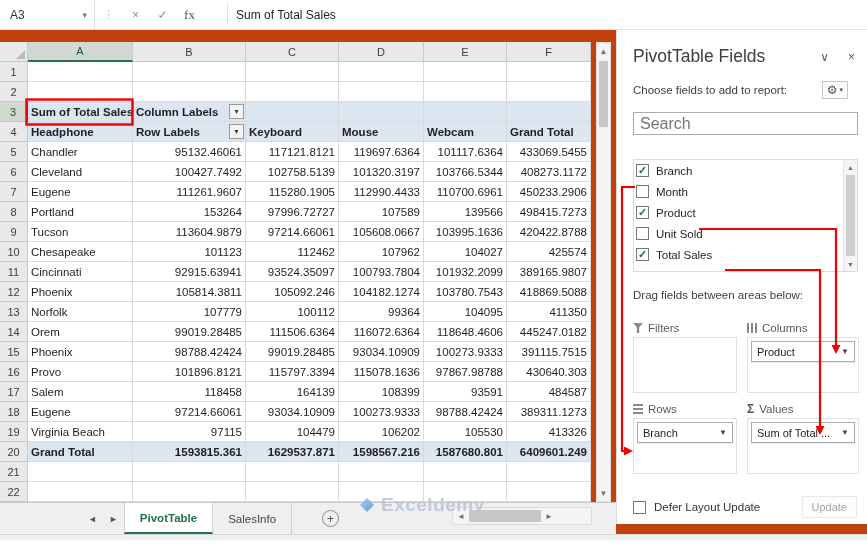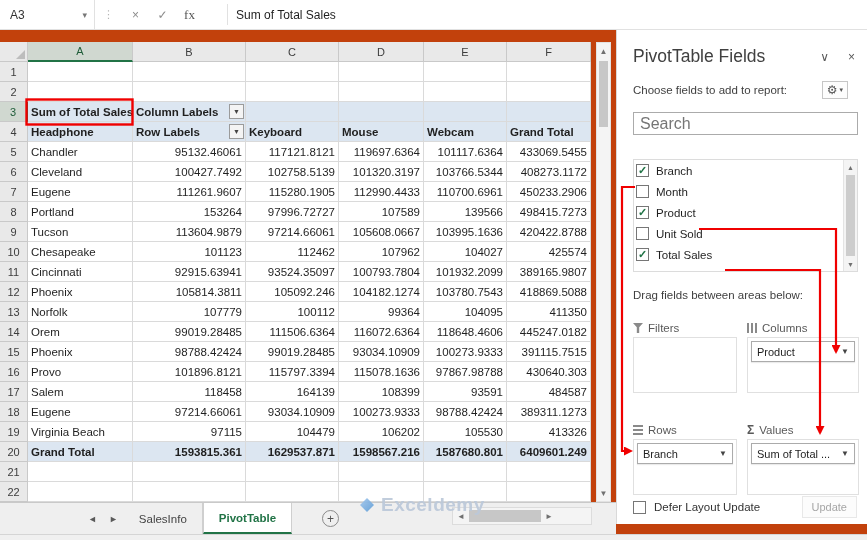--- a/index.html
+++ b/index.html
@@ -65,21 +65,21 @@
 .fieldlist{position:relative;margin:24px 9px 0 16px;height:113px;border:1px solid #dcdcdc;background:#fff}
 .field-item{height:21px;display:flex;align-items:center;padding-left:2px;cursor:pointer}
 .fcb{width:13px;height:13px;border:1px solid #767676;background:#fff;margin-right:7px;font-size:11px;line-height:11px;color:#217346;font-weight:bold;text-align:center}
 .flabel{font-size:11.5px;color:#1f1f1f}
 .flist-scroll{position:absolute;right:0;top:0;bottom:0;width:14px;background:#f4f4f4;border-left:1px solid #e4e4e4}
 .flist-scroll .sarrow{height:14px;font-size:7px}
 .fthumb{position:absolute;left:2px;right:2px;top:15px;bottom:15px;background:#cdcdcd;cursor:grab}
 .drag-label{margin:17px 9px 0 16px;font-size:11.5px}
 .areas{margin:18px 9px 0 16px;display:grid;grid-template-columns:104px 112px;column-gap:10px}
 .area-head{height:18px;display:flex;align-items:center;gap:5px;color:#595959;font-size:11.5px}
-.area-head.r2{margin-top:28px}
+.area-head.r2{margin-top:7px}
 .area-box{height:56px;border:1px solid #e0e0e0;background:#fff;padding:3px}
 .chip{height:21px;border:1px solid #ababab;background:#fff;display:flex;align-items:center;justify-content:space-between;padding:0 5px;font-size:11px;color:#1f1f1f;box-shadow:0 1px 1px rgba(0,0,0,.08);cursor:pointer}
 .chip-caret{font-size:8px;color:#444}
 .ic-funnel{width:10px;height:10px;background:#8a8a8a;clip-path:polygon(0 0,100% 0,62% 42%,62% 100%,38% 100%,38% 42%)}
 .ic-cols{width:10px;height:10px;background:linear-gradient(90deg,#8a8a8a 0 2px,transparent 2px 4px,#8a8a8a 4px 6px,transparent 6px 8px,#8a8a8a 8px 10px)}
 .ic-rows{width:10px;height:10px;background:linear-gradient(180deg,#8a8a8a 0 2px,transparent 2px 4px,#8a8a8a 4px 6px,transparent 6px 8px,#8a8a8a 8px 10px)}
 .ic-sigma{font-size:12px;font-weight:bold;color:#595959}
 .defer-row{position:absolute;left:16px;right:10px;bottom:4px;height:26px;display:flex;align-items:center}
 .cb{width:13px;height:13px;border:1px solid #767676;background:#fff;margin-right:8px}
 .defer-label{font-size:11.5px;color:#333}
@@ -538,25 +538,25 @@
 
   <div class="vscroll">
     <div class="sarrow">▲</div>
     <div class="vthumb"></div>
     <div class="sarrow bottom">▼</div>
   </div>
 
   <div class="tabbar">
     <span class="tnav">◄</span>
     <span class="tnav">►</span>
+    <div class="tab active">
+      <span>PivotTable</span>
+    </div>
     <div class="tab">
       <span>SalesInfo</span>
-    </div>
-    <div class="tab active">
-      <span>PivotTable</span>
     </div>
     <div class="addsheet">
       <span>+</span>
     </div>
   </div>
   <div class="hscroll">
     <span class="hs-a">◄</span>
     <div class="hs-thumb"></div>
     <span class="hs-a">►</span>
   </div>

